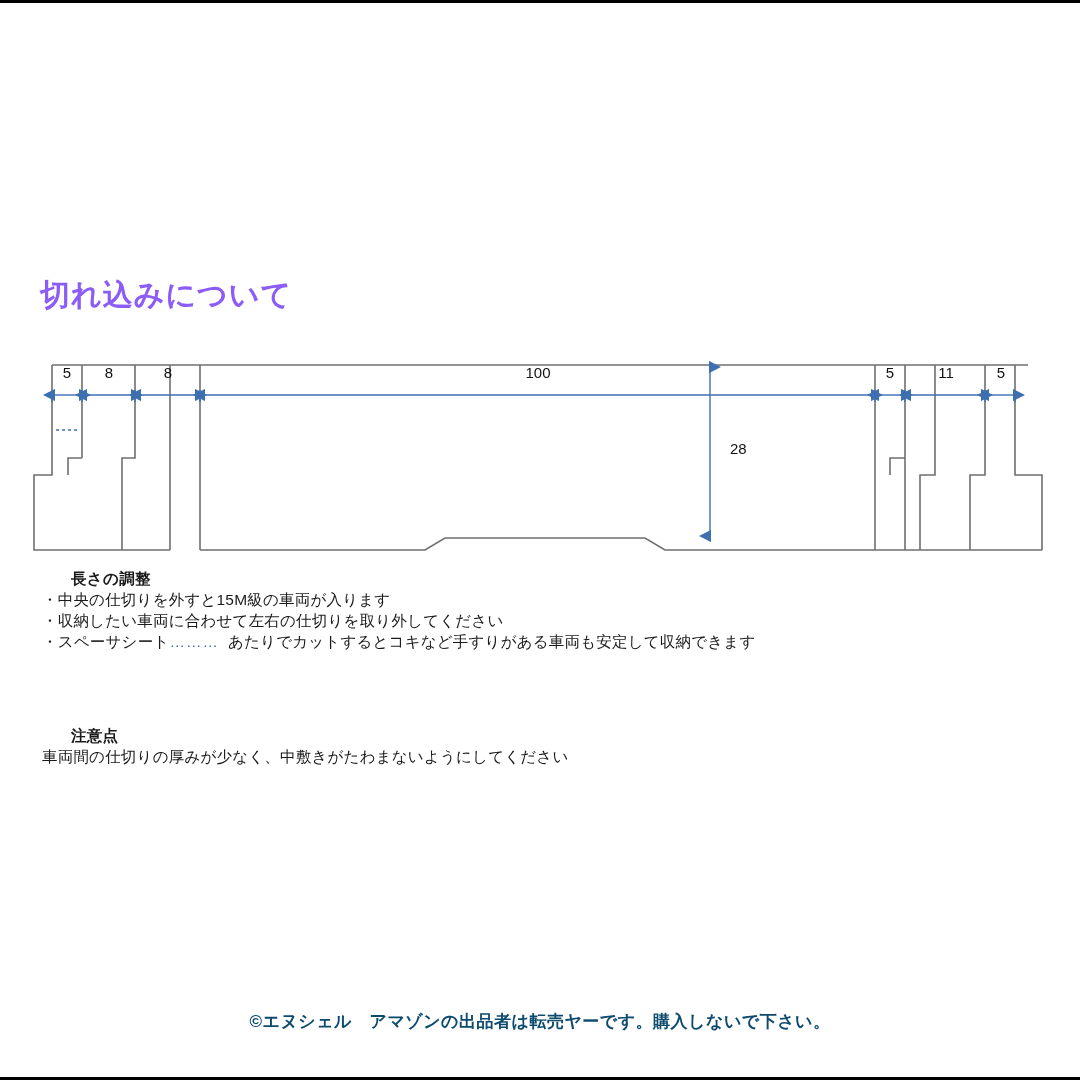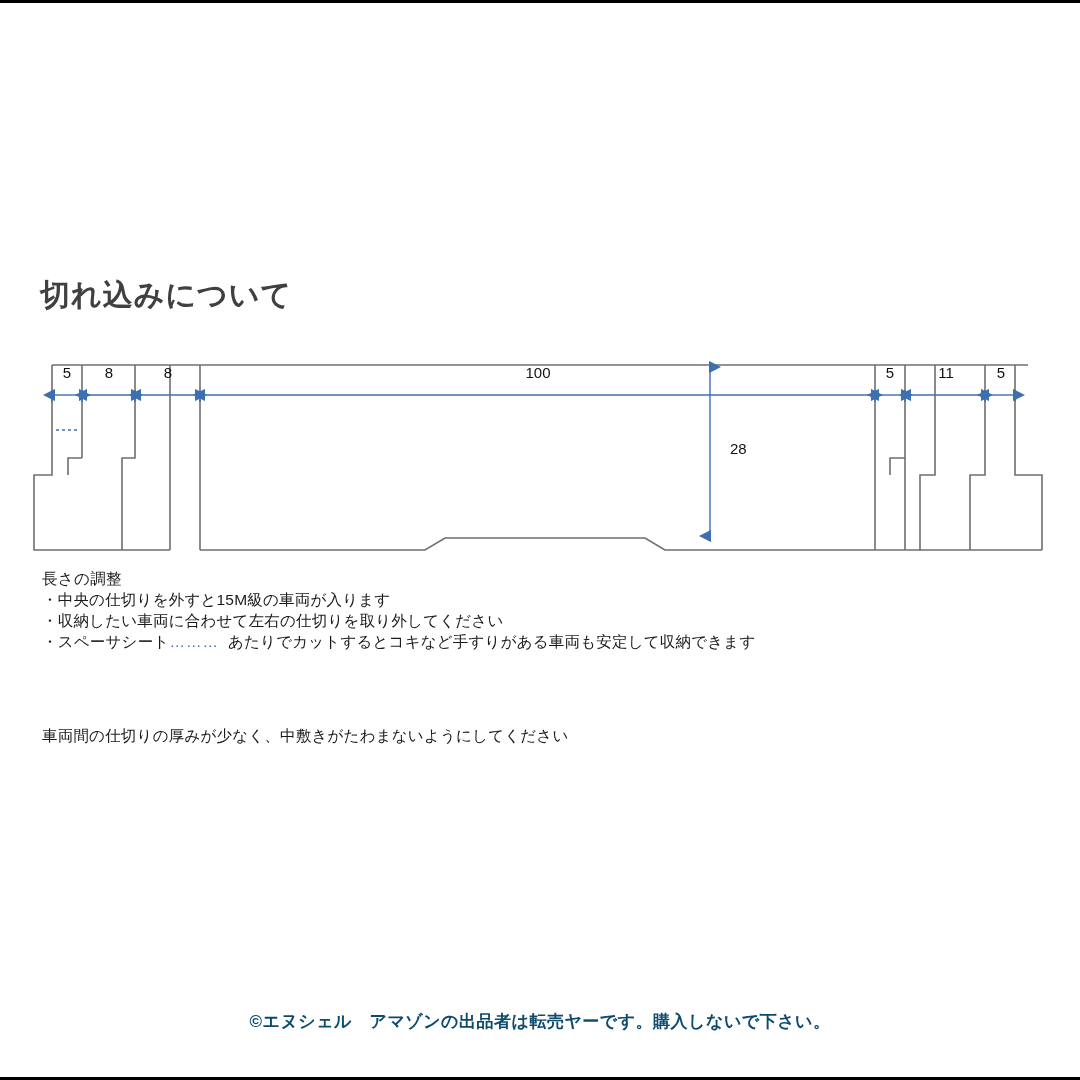--- a/index.html
+++ b/index.html
@@ -26,21 +26,21 @@
   .frame-top { top: 0; }
   .frame-bottom { bottom: 0; }
 
   
   #title {
     position: absolute;
     left: 40px;
     top: 275px;
     font-size: 30px;
     font-weight: bold;
-    color: #404040;
+    color: #8b5cf6;
     letter-spacing: 1px;
   }
 
   
   #diagram {
     position: absolute;
     left: 30px;
     top: 350px;
     width: 1020px;
     height: 215px;
@@ -50,22 +50,23 @@
   
   .note-block {
     position: absolute;
     left: 42px;
     font-size: 15.5px;
     color: #1a1a1a;
     line-height: 21px;
     white-space: nowrap;
   }
   .note-head {
-    font-weight: normal;
+    font-weight: bold;
     letter-spacing: 0.3px;
+    margin-left: 29px;
   }
   .note-line { letter-spacing: 0.2px; }
   #notes1 { top: 568px; }
   #notes2 { top: 725px; }
   .dots-inline {
     color: #3e6fb0;
     letter-spacing: 1px;
   }
 
   
@@ -176,18 +177,19 @@
   </div>
 
   <div class="note-block" id="notes1">
     <div class="note-head">長さの調整</div>
     <div class="note-line">・中央の仕切りを外すと15M級の車両が入ります</div>
     <div class="note-line">・収納したい車両に合わせて左右の仕切りを取り外してください</div>
     <div class="note-line"><span>・スペーサシート</span><span class="dots-inline">………</span>&nbsp;&nbsp;<span>あたりでカットするとコキなど手すりがある車両も安定して収納できます</span></div>
   </div>
 
   <div class="note-block" id="notes2">
+    <div class="note-head">注意点</div>
     <div class="note-line">車両間の仕切りの厚みが少なく、中敷きがたわまないようにしてください</div>
   </div>
 
   <div id="footer">©エヌシェル　アマゾンの出品者は転売ヤーです。購入しないで下さい。</div>
 
 </div>
 
 </body></html>

